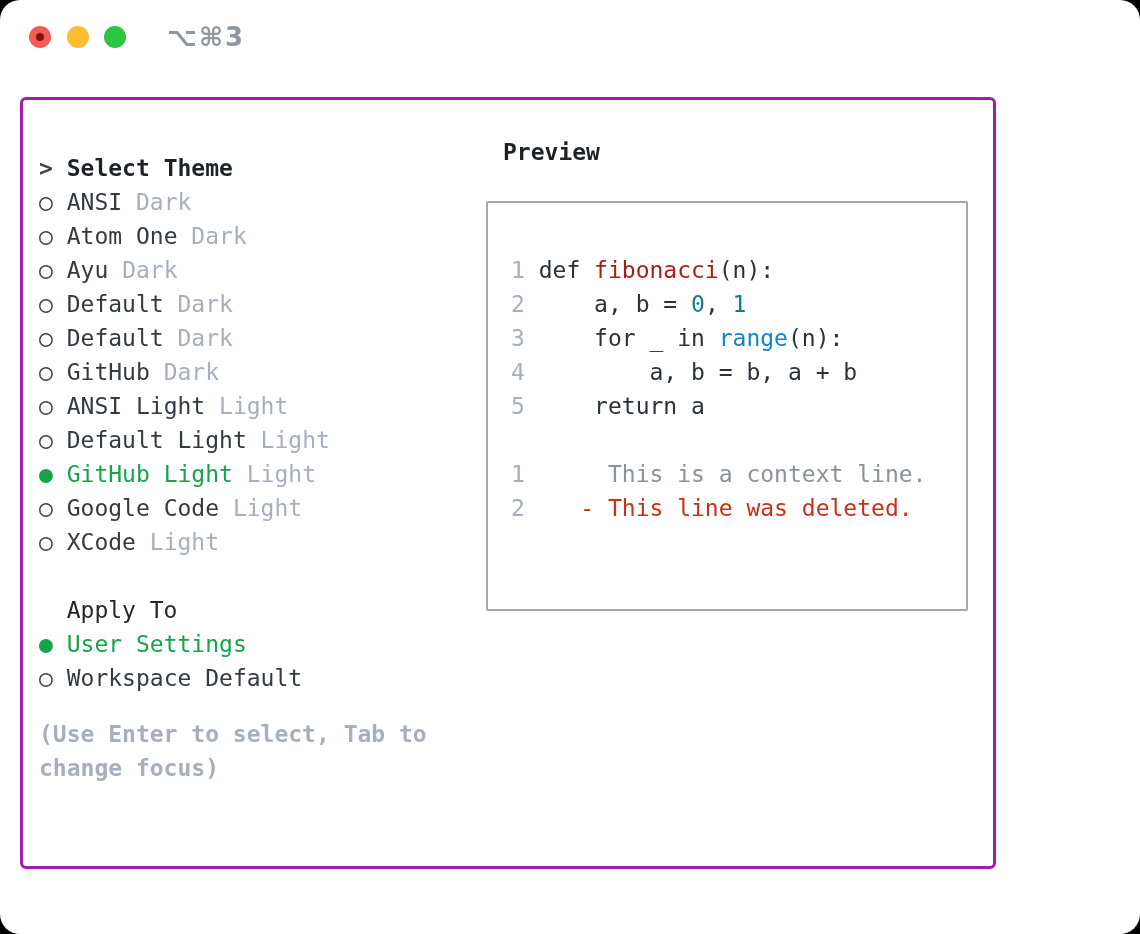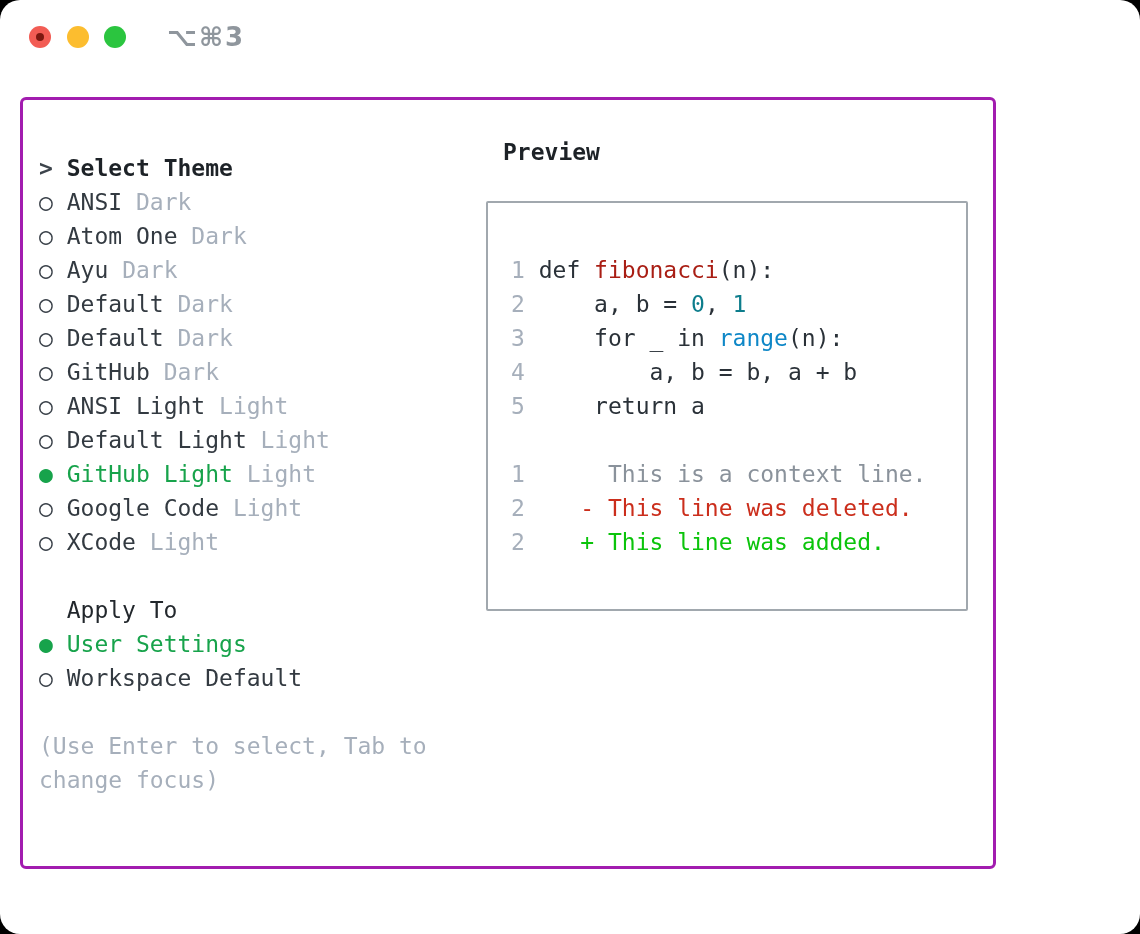--- a/index.html
+++ b/index.html
@@ -38,22 +38,22 @@
   .row, .hdr-row { white-space:pre; line-height:34px; font-size:23px; color:#333a41; }
   .hdr-row { font-weight:bold; color:#1d2227; }
   .marker { color:#3d444c; }
   .row.selected .marker, .row.selected .name { color:var(--green); }
   .badge { color:var(--muted); }
 
   .apply-block { margin-top:34px; }
   .apply-block .hdr-row { padding-left:2ch; font-weight:normal; color:#22272c; }
 
   .help {
-    margin-top:34px; max-width:415px; font-size:23px; line-height:34px;
-    color:var(--muted); white-space:pre-wrap; word-break:normal;
+    margin-top:22px; max-width:415px; font-size:23px; line-height:34px;
+    color:var(--muted); white-space:pre-wrap; word-break:normal;font-weight:bold;
   }
 
   
   .preview-box {
     position:absolute; left:463px; top:101px; width:482px; height:410px;
     border:2px solid #a1a8ae; border-radius:2px; background:#fff;
     padding:50px 0 0 23px; overflow:hidden;
   }
   .pline { white-space:pre; line-height:34px; font-size:23px; color:var(--dark); }
   .tk-ln  { color:var(--muted); }
@@ -116,17 +116,16 @@
 
     <div class="preview-box">
         <div class="pline"><span class="tk-ln">1 </span><span class="tk-kw">def </span><span class="tk-fn">fibonacci</span><span class="tk-pl">(n):</span></div>
         <div class="pline"><span class="tk-ln">2 </span><span class="tk-pl">    a, b = </span><span class="tk-num">0</span><span class="tk-pl">, </span><span class="tk-num">1</span></div>
         <div class="pline"><span class="tk-ln">3 </span><span class="tk-pl">    for _ in </span><span class="tk-bi">range</span><span class="tk-pl">(n):</span></div>
         <div class="pline"><span class="tk-ln">4 </span><span class="tk-pl">        a, b = b, a + b</span></div>
         <div class="pline"><span class="tk-ln">5 </span><span class="tk-pl">    return a</span></div>
         <div class="pline">&nbsp;</div>
         <div class="pline"><span class="tk-ln">1 </span><span class="tk-ctx">     This is a context line.</span></div>
         <div class="pline"><span class="tk-ln">2 </span><span class="tk-del">   - This line was deleted.</span></div>
-        <div class="pline"><span class="tk-ln">2 </span><span class="tk-add">   + This line was added.</span></div>
       </div>
 
   </div>
 </div>
 
 </body></html>

